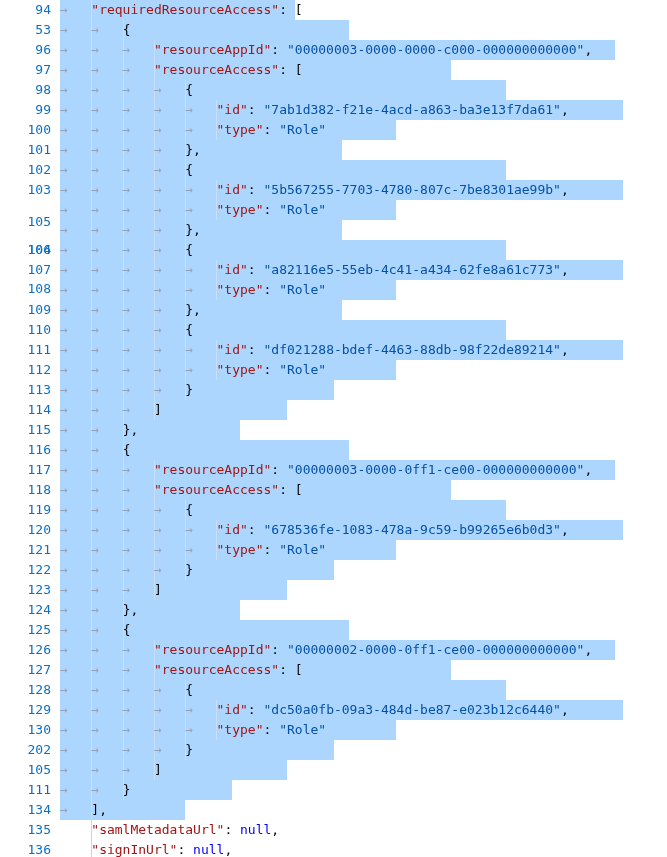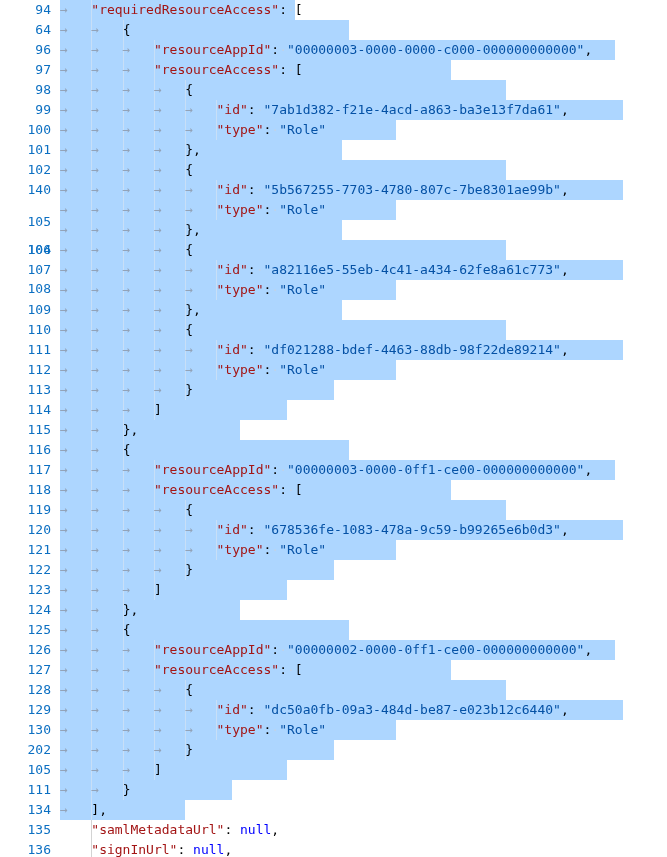--- a/index.html
+++ b/index.html
@@ -60,29 +60,29 @@
   .tab{color:#93A3B8;}        
   .dot{color:#C0D3E8;}        
 </style>
 </head>
 <body>
 
 <div id="editor">
 
   <div class="gutter" id="gutter">
       <div class="ln" style="top: 0px;">94</div>
-      <div class="ln" style="top: 20px;">64</div>
+      <div class="ln" style="top: 20px;">53</div>
       <div class="ln" style="top: 40px;">96</div>
       <div class="ln" style="top: 60px;">97</div>
       <div class="ln" style="top: 80px;">98</div>
       <div class="ln" style="top: 100px;">99</div>
       <div class="ln" style="top: 120px;">100</div>
       <div class="ln" style="top: 140px;">101</div>
       <div class="ln" style="top: 160px;">102</div>
-      <div class="ln" style="top: 180px;">140</div>
+      <div class="ln" style="top: 180px;">103</div>
       <div class="ln" style="top: 200px; margin-top: 40px;">104</div>
       <div class="ln" style="top: 212px;">105</div>
       <div class="ln" style="top: 240px;">106</div>
       <div class="ln" style="top: 260px;">107</div>
       <div class="ln" style="top: 279px;">108</div>
       <div class="ln" style="top: 300px;">109</div>
       <div class="ln" style="top: 320px;">110</div>
       <div class="ln" style="top: 340px;">111</div>
       <div class="ln" style="top: 360px;">112</div>
       <div class="ln" style="top: 380px;">113</div>

